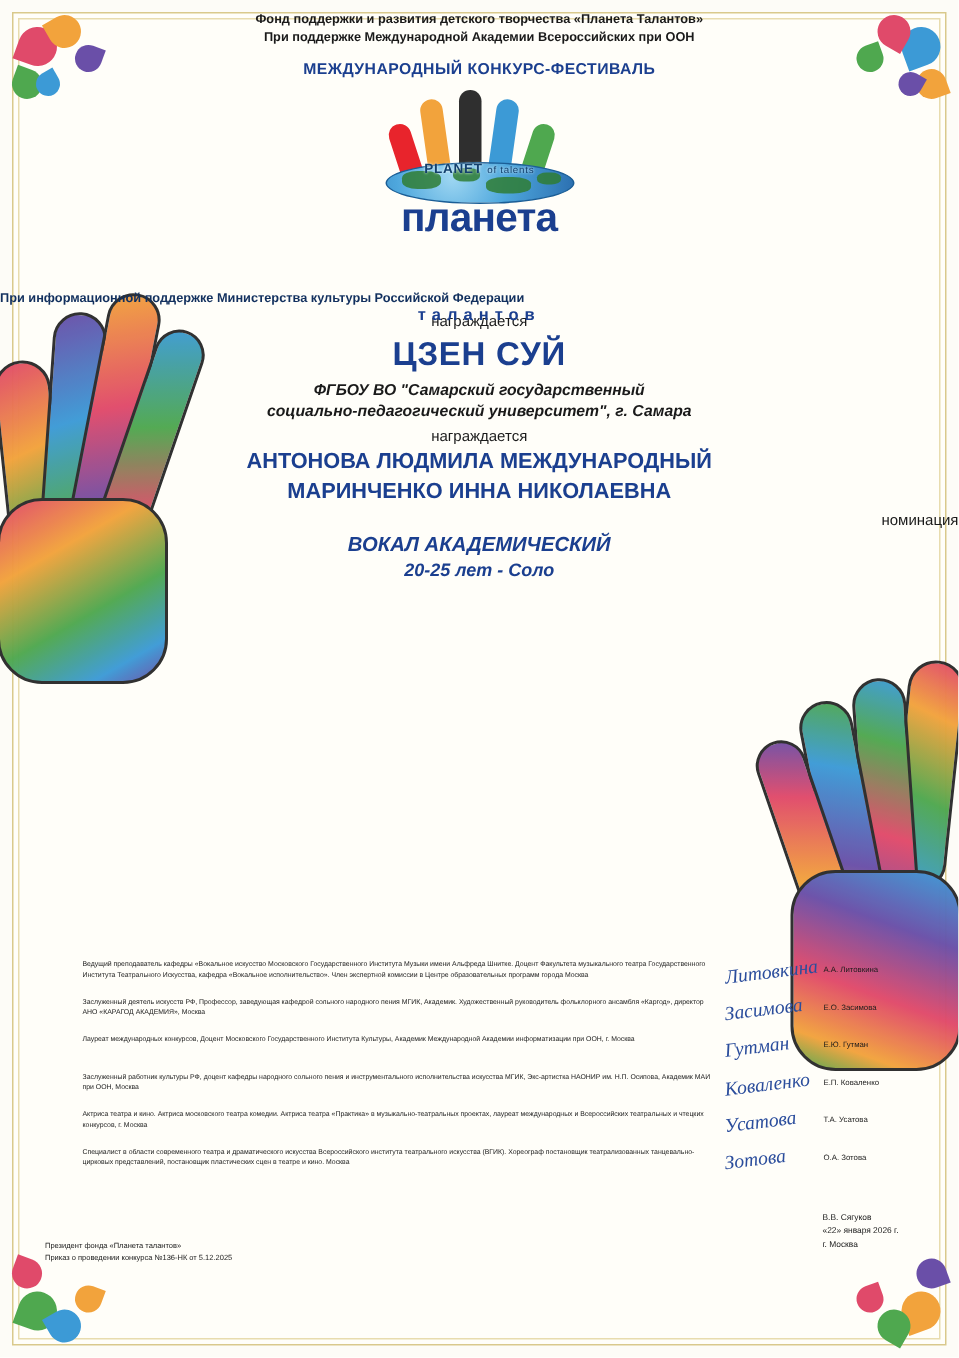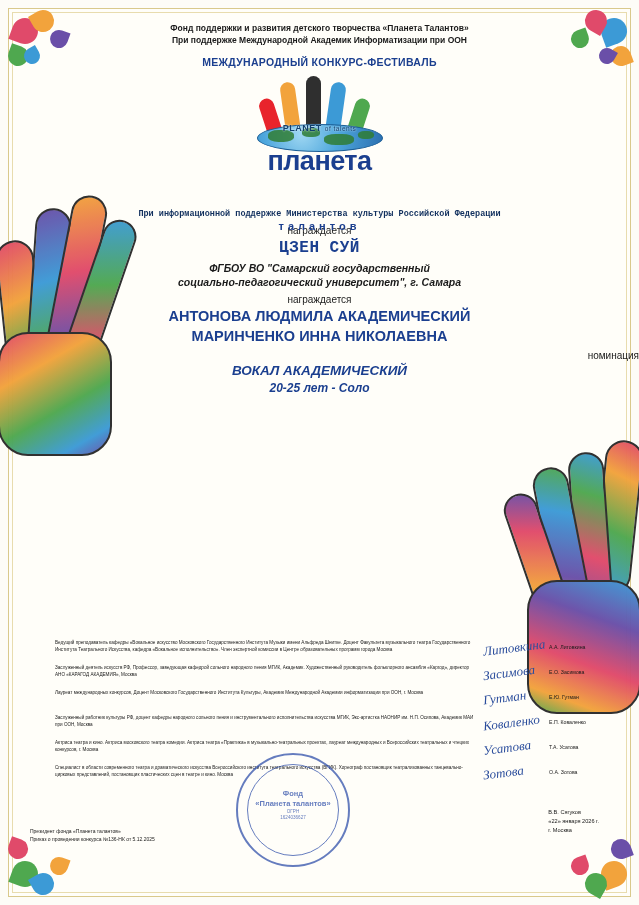--- a/index.html
+++ b/index.html
@@ -44,21 +44,21 @@
   .cf-br{right:6px;bottom:4px;}
   .petal{position:absolute;border-radius:50% 50% 50% 0;}
   .content{position:absolute;left:0;right:0;top:0;bottom:0;}
 
   .hdr{
     text-align:center;
     font-size:8.5px;
     font-weight:bold;
     color:#1a1a1a;
     line-height:1.45;
-    padding-top:22px;
+    padding-top:6px;
   }
   .hdr .l2{font-weight:bold;}
   .fest{
     text-align:center;
     margin-top:9px;
     font-size:10.5px;
     font-weight:bold;
     color:#1b3f8f;
     letter-spacing:.3px;
   }
@@ -87,22 +87,22 @@
   .logo-ru{
     position:absolute;top:70px;left:50%;transform:translateX(-50%);
     font-size:27px;font-weight:bold;color:#1b3f8f;letter-spacing:-.5px;
     font-family:"Liberation Sans", sans-serif;
   }
   .logo-sub{
     position:absolute;top:100px;left:50%;transform:translateX(-50%);
     font-size:11px;font-weight:bold;color:#1b3f8f;letter-spacing:4px;margin-top:44px;
   }
   .minkult{
-    text-align:center;margin-top:8px;
-    font-size:8.5px;font-weight:bold;color:#12305e;font-family:Liberation Mono, monospace;
+    margin-top:8px;
+    font-size:8.5px;font-weight:bold;color:#12305e;
   }
   .diplom{
     text-align:center;
     margin-top:24px;
     font-family:"Liberation Serif", serif;
     font-style:italic;
     font-weight:bold;
     font-size:58px;
     color:#c8102e;
     letter-spacing:1px;
@@ -112,23 +112,22 @@
   .degree{
     text-align:center;margin-top:14px;
     font-size:17px;font-weight:bold;color:#1b3f8f;
   }
   .awarded{
     text-align:center;margin-top:6px;
     font-size:10px;color:#1a1a1a;
   }
   .winner{
     text-align:center;margin-top:3px;
-    font-size:16px;font-weight:bold;color:#1b3f8f;
+    font-size:22px;font-weight:bold;color:#1b3f8f;
     letter-spacing:.5px;
-    font-family:Liberation Mono, monospace;
   }
   .org{
     text-align:center;margin-top:4px;
     font-size:10.5px;font-style:italic;font-weight:bold;color:#1a1a1a;
     line-height:1.35;
   }
   .role{
     text-align:center;margin-top:5px;
     font-size:10px;color:#1a1a1a;
   }
@@ -246,21 +245,21 @@
     <div class="finger" style="right:36px;top:22px;width:32px;height:170px;background:linear-gradient(20deg,#6a4fa8,#e14a6a 40%,#4fa84f 75%,#3c9ad6);transform:rotate(-4deg);"></div>
     <div class="finger" style="right:62px;top:36px;width:32px;height:180px;background:linear-gradient(20deg,#f2a33c,#6a4fa8 40%,#3c9ad6 75%,#4fa84f);transform:rotate(-11deg);"></div>
     <div class="finger" style="right:86px;top:60px;width:30px;height:160px;background:linear-gradient(20deg,#4fa84f,#f2a33c 40%,#e14a6a 75%,#6a4fa8);transform:rotate(-19deg);"></div>
     <div class="finger" style="right:4px;top:150px;width:110px;height:130px;border-radius:30px;background:linear-gradient(200deg,#3c9ad6,#6a4fa8 30%,#e14a6a 60%,#f2a33c 85%,#4fa84f);"></div>
   </div>
 
   <div class="content">
 
     <div class="hdr">
       <div>Фонд поддержки и развития детского творчества «Планета Талантов»</div>
-      <div class="l2">При поддержке Международной Академик Информатизации при ООН</div>
+      <div class="l2">При поддержке Международной Академии Всероссийских при ООН</div>
     </div>
 
     <div class="fest">МЕЖДУНАРОДНЫЙ КОНКУРС-ФЕСТИВАЛЬ</div>
 
     <div class="logo-wrap">
       <div class="logo-hand">
         <div class="lf" style="left:2px;top:22px;width:15px;height:40px;background:#e8242c;transform:rotate(-18deg);"></div>
         <div class="lf" style="left:22px;top:6px;width:15px;height:56px;background:#f2a33c;transform:rotate(-8deg);"></div>
         <div class="lf" style="left:45px;top:0px;width:15px;height:62px;background:#2f2f2f;transform:rotate(0deg);"></div>
         <div class="lf" style="left:67px;top:6px;width:15px;height:56px;background:#3c9ad6;transform:rotate(8deg);"></div>
@@ -280,21 +279,21 @@
       <div class="logo-sub">талантов</div>
     </div>
 
     <div class="minkult">При информационной поддержке Министерства культуры Российской Федерации</div>
 
     <div class="awarded">награждается</div>
     <div class="winner">ЦЗЕН СУЙ</div>
     <div class="org">ФГБОУ ВО "Самарский государственный</div>
     <div class="org" style="margin-top:0">социально-педагогический университет", г. Самара</div>
     <div class="role">награждается</div>
-    <div class="person">АНТОНОВА ЛЮДМИЛА АКАДЕМИЧЕСКИЙ</div>
+    <div class="person">АНТОНОВА ЛЮДМИЛА МЕЖДУНАРОДНЫЙ</div>
     <div class="person">МАРИНЧЕНКО ИННА НИКОЛАЕВНА</div>
     <div class="nomination-label">номинация</div>
     <div class="nomination">ВОКАЛ АКАДЕМИЧЕСКИЙ</div>
     <div class="category">20-25 лет - Соло</div>
 
     <div class="jury">
       <div class="jury-row">
         <div class="jury-text">Ведущий преподаватель кафедры «Вокальное искусство Московского Государственного Института Музыки имени Альфреда Шнитке. Доцент Факультета музыкального театра Государственного Института Театрального Искусства, кафедра «Вокальное исполнительство». Член экспертной комиссии в Центре образовательных программ города Москва</div>
         <div class="jury-sign">
             <span class="sig">Литовкина</span>
@@ -342,23 +341,15 @@
       <div>Президент фонда «Планета талантов»</div>
       <div>Приказ о проведении конкурса №136-НК от 5.12.2025</div>
     </div>
 
     <div class="date-block">
       <div>В.В. Сягуков</div>
       <div>«22» января 2026 г.</div>
       <div>г. Москва</div>
     </div>
 
-    <div class="stamp">
-      <div class="stamp-text">
-        <div>Фонд</div>
-        <div>«Планета талантов»</div>
-        <div class="stamp-small">ОГРН</div>
-        <div class="stamp-small">1624036627</div>
-      </div>
-    </div>
 
   </div>
 </div>
 
 </body></html>

